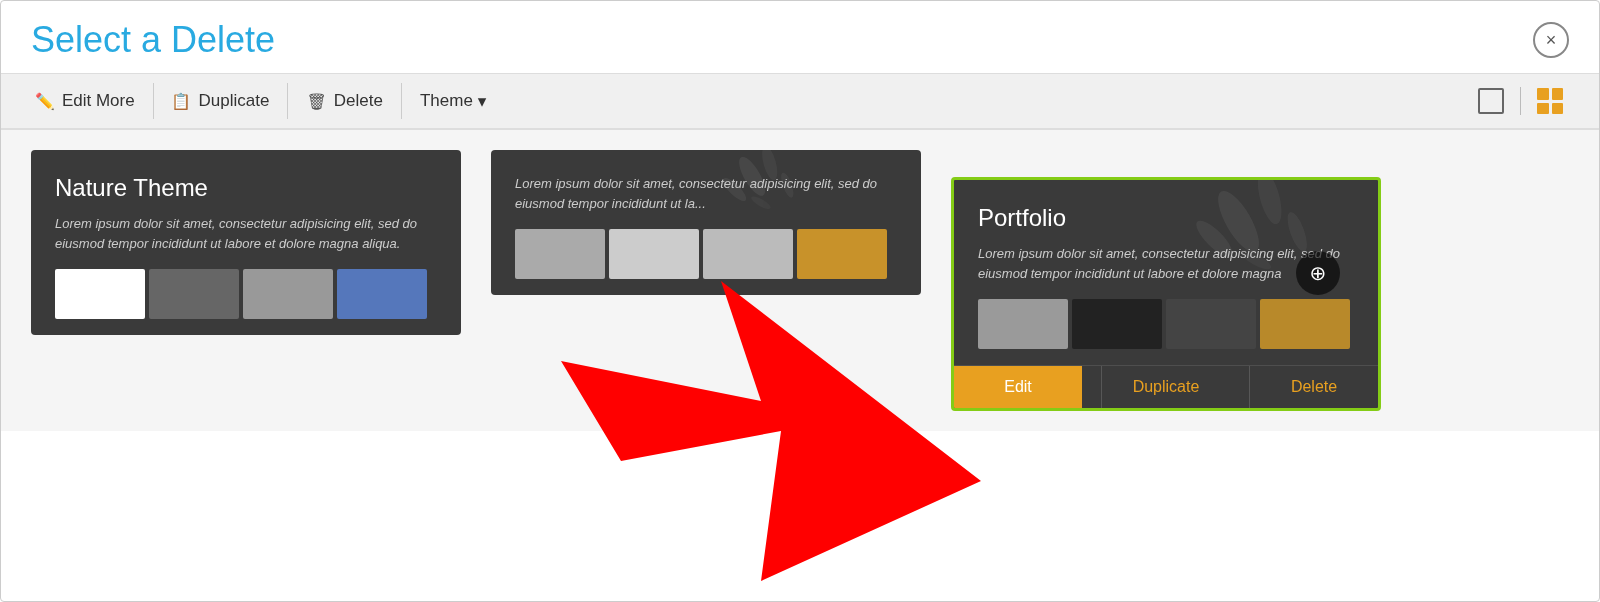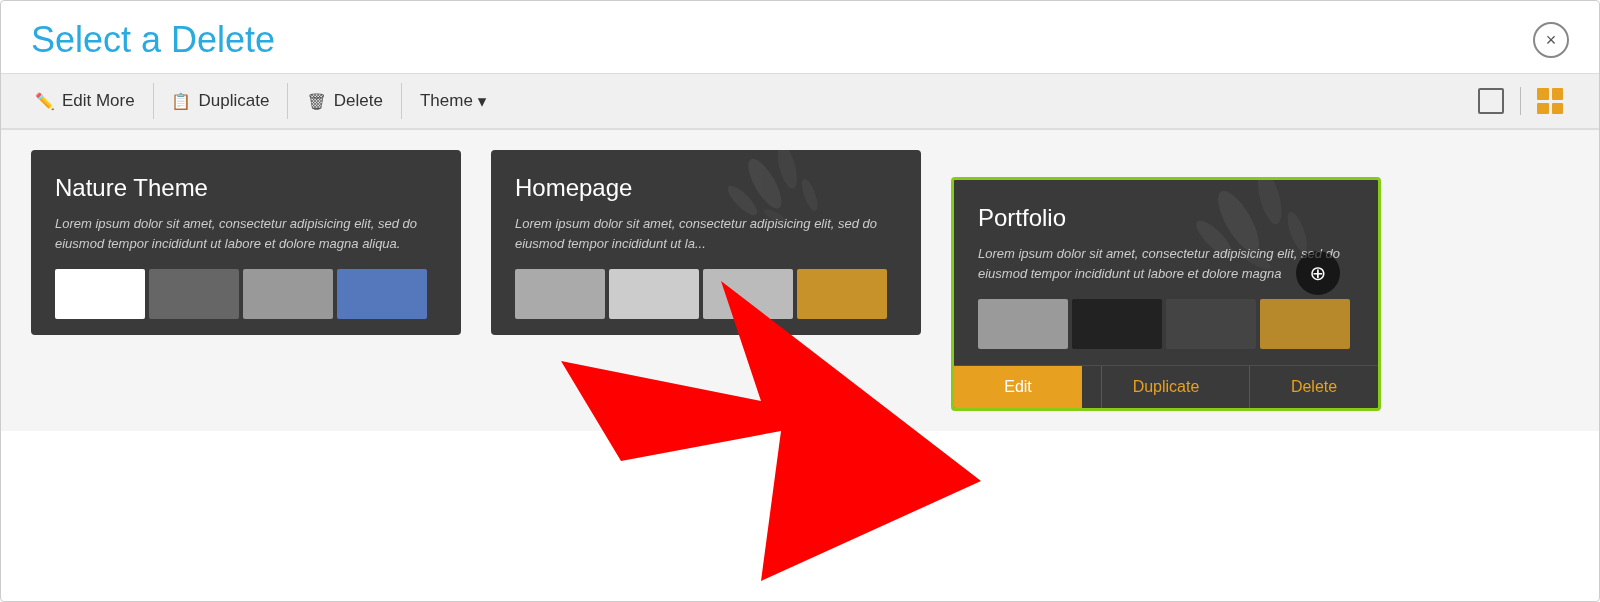--- a/index.html
+++ b/index.html
@@ -355,21 +355,20 @@
       <div class="theme-card homepage-card">
 
         <svg class="leaves-decoration" viewBox="0 0 430 330" xmlns="http://www.w3.org/2000/svg">
           <ellipse cx="320" cy="60" rx="18" ry="50" fill="#aaa" opacity="0.4" transform="rotate(-30 320 60)"></ellipse>
           <ellipse cx="360" cy="30" rx="14" ry="40" fill="#999" opacity="0.35" transform="rotate(-15 360 30)"></ellipse>
           <ellipse cx="280" cy="90" rx="12" ry="35" fill="#bbb" opacity="0.3" transform="rotate(-45 280 90)"></ellipse>
           <ellipse cx="400" cy="80" rx="10" ry="30" fill="#aaa" opacity="0.3" transform="rotate(-20 400 80)"></ellipse>
           <ellipse cx="340" cy="120" rx="8" ry="25" fill="#999" opacity="0.25" transform="rotate(-60 340 120)"></ellipse>
         </svg>
         <div class="theme-card-inner">
-          <div class="theme-name">Homepage</div>
           <div class="theme-desc">Lorem ipsum dolor sit amet, consectetur adipisicing elit, sed do eiusmod tempor incididunt ut la...</div>
           <div class="color-swatches">
             <div class="swatch homepage-swatch-1"></div>
             <div class="swatch homepage-swatch-2"></div>
             <div class="swatch homepage-swatch-3"></div>
             <div class="swatch homepage-swatch-4"></div>
           </div>
         </div>
       </div>
 

